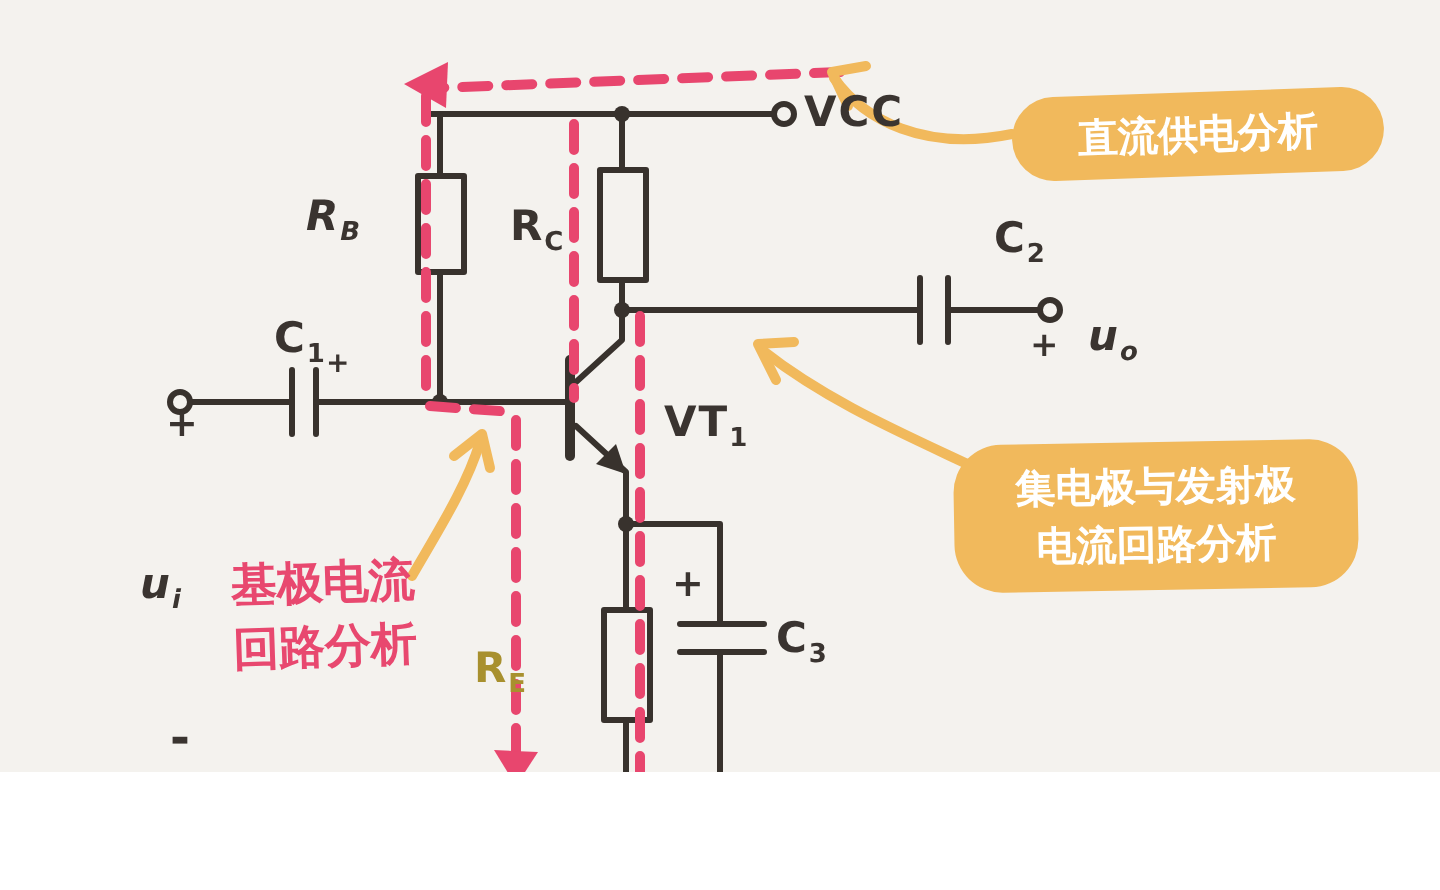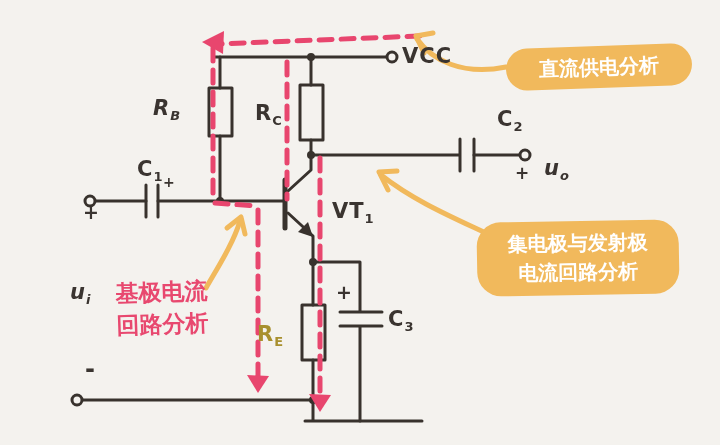--- a/index.html
+++ b/index.html
@@ -1,27 +1,27 @@
 <!DOCTYPE html>
 <html><head>
 <meta charset="utf-8">
 <style>
   html,body{margin:0;padding:0;}
   .stage{
-    position:relative;width:720px;height:445px;
+    position:relative;width:720px;height:386px;
     background:#f4f2ee;overflow:hidden;
     font-family:"DejaVu Sans",sans-serif;
   }
   .stage svg{position:absolute;left:0;top:0;}
   .lbl{
     position:absolute;color:#3a3430;font-size:21px;font-weight:600;
     letter-spacing:1px;white-space:nowrap;
   }
   .lbl sub{font-size:13px;font-weight:600;}
-  .olive{color:#a8902e;margin-left:20px;}
+  .olive{color:#a8902e;}
   .sign{position:absolute;color:#3a3430;font-weight:700;}
   .bubble{
     position:absolute;background:#f1b95c;color:#ffffff;font-weight:700;
     border-radius:24px;display:flex;flex-direction:column;align-items:center;
     justify-content:center;font-size:20px;line-height:1.45;text-align:center;
     white-space:nowrap;
   }
   .pinktext{
     position:absolute;color:#e8486f;font-weight:700;font-size:23px;
     line-height:1.4;transform:rotate(-2deg);white-space:nowrap;

